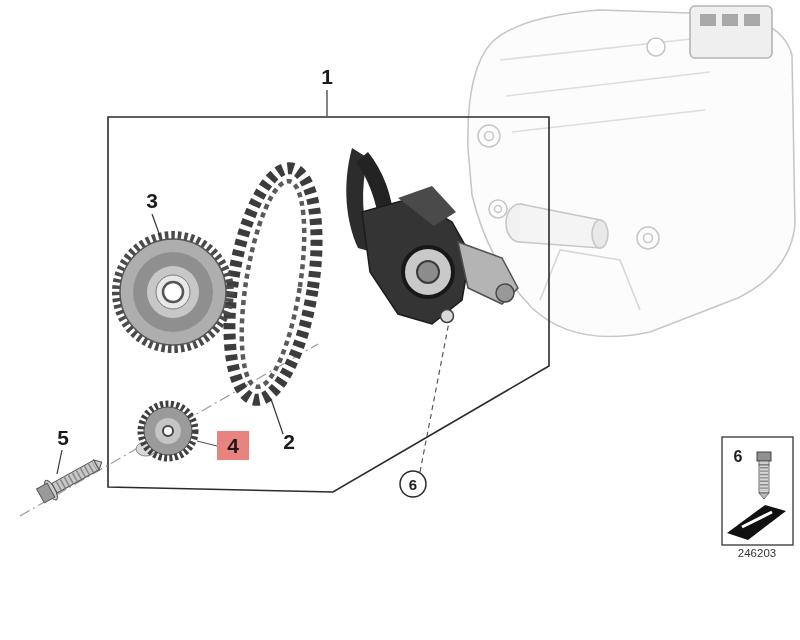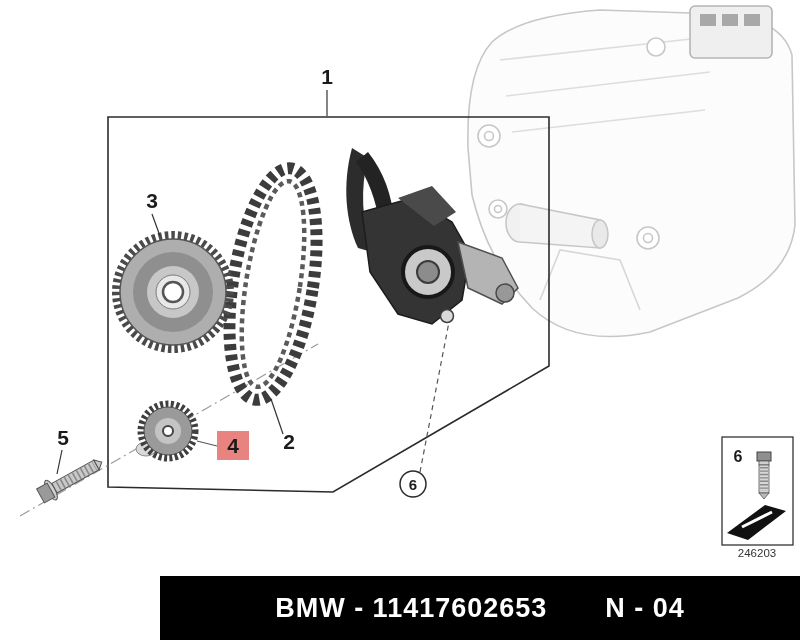--- a/index.html
+++ b/index.html
@@ -132,18 +132,14 @@
       </g>
       <g>
         <polygon points="727,533 765,505 786,511 748,540" fill="#111111"></polygon>
         <line x1="742" y1="527" x2="772" y2="512" stroke="#ffffff" stroke-width="3"></line>
       </g>
       <text x="757" y="557" text-anchor="middle" class="inset-code">246203</text>
     </g>
 
   </svg>
 
-  <div class="footer">
-    <span>BMW - 11417602653</span>
-    <span>N - 04</span>
-  </div>
 
 </div>
 
 </body></html>

